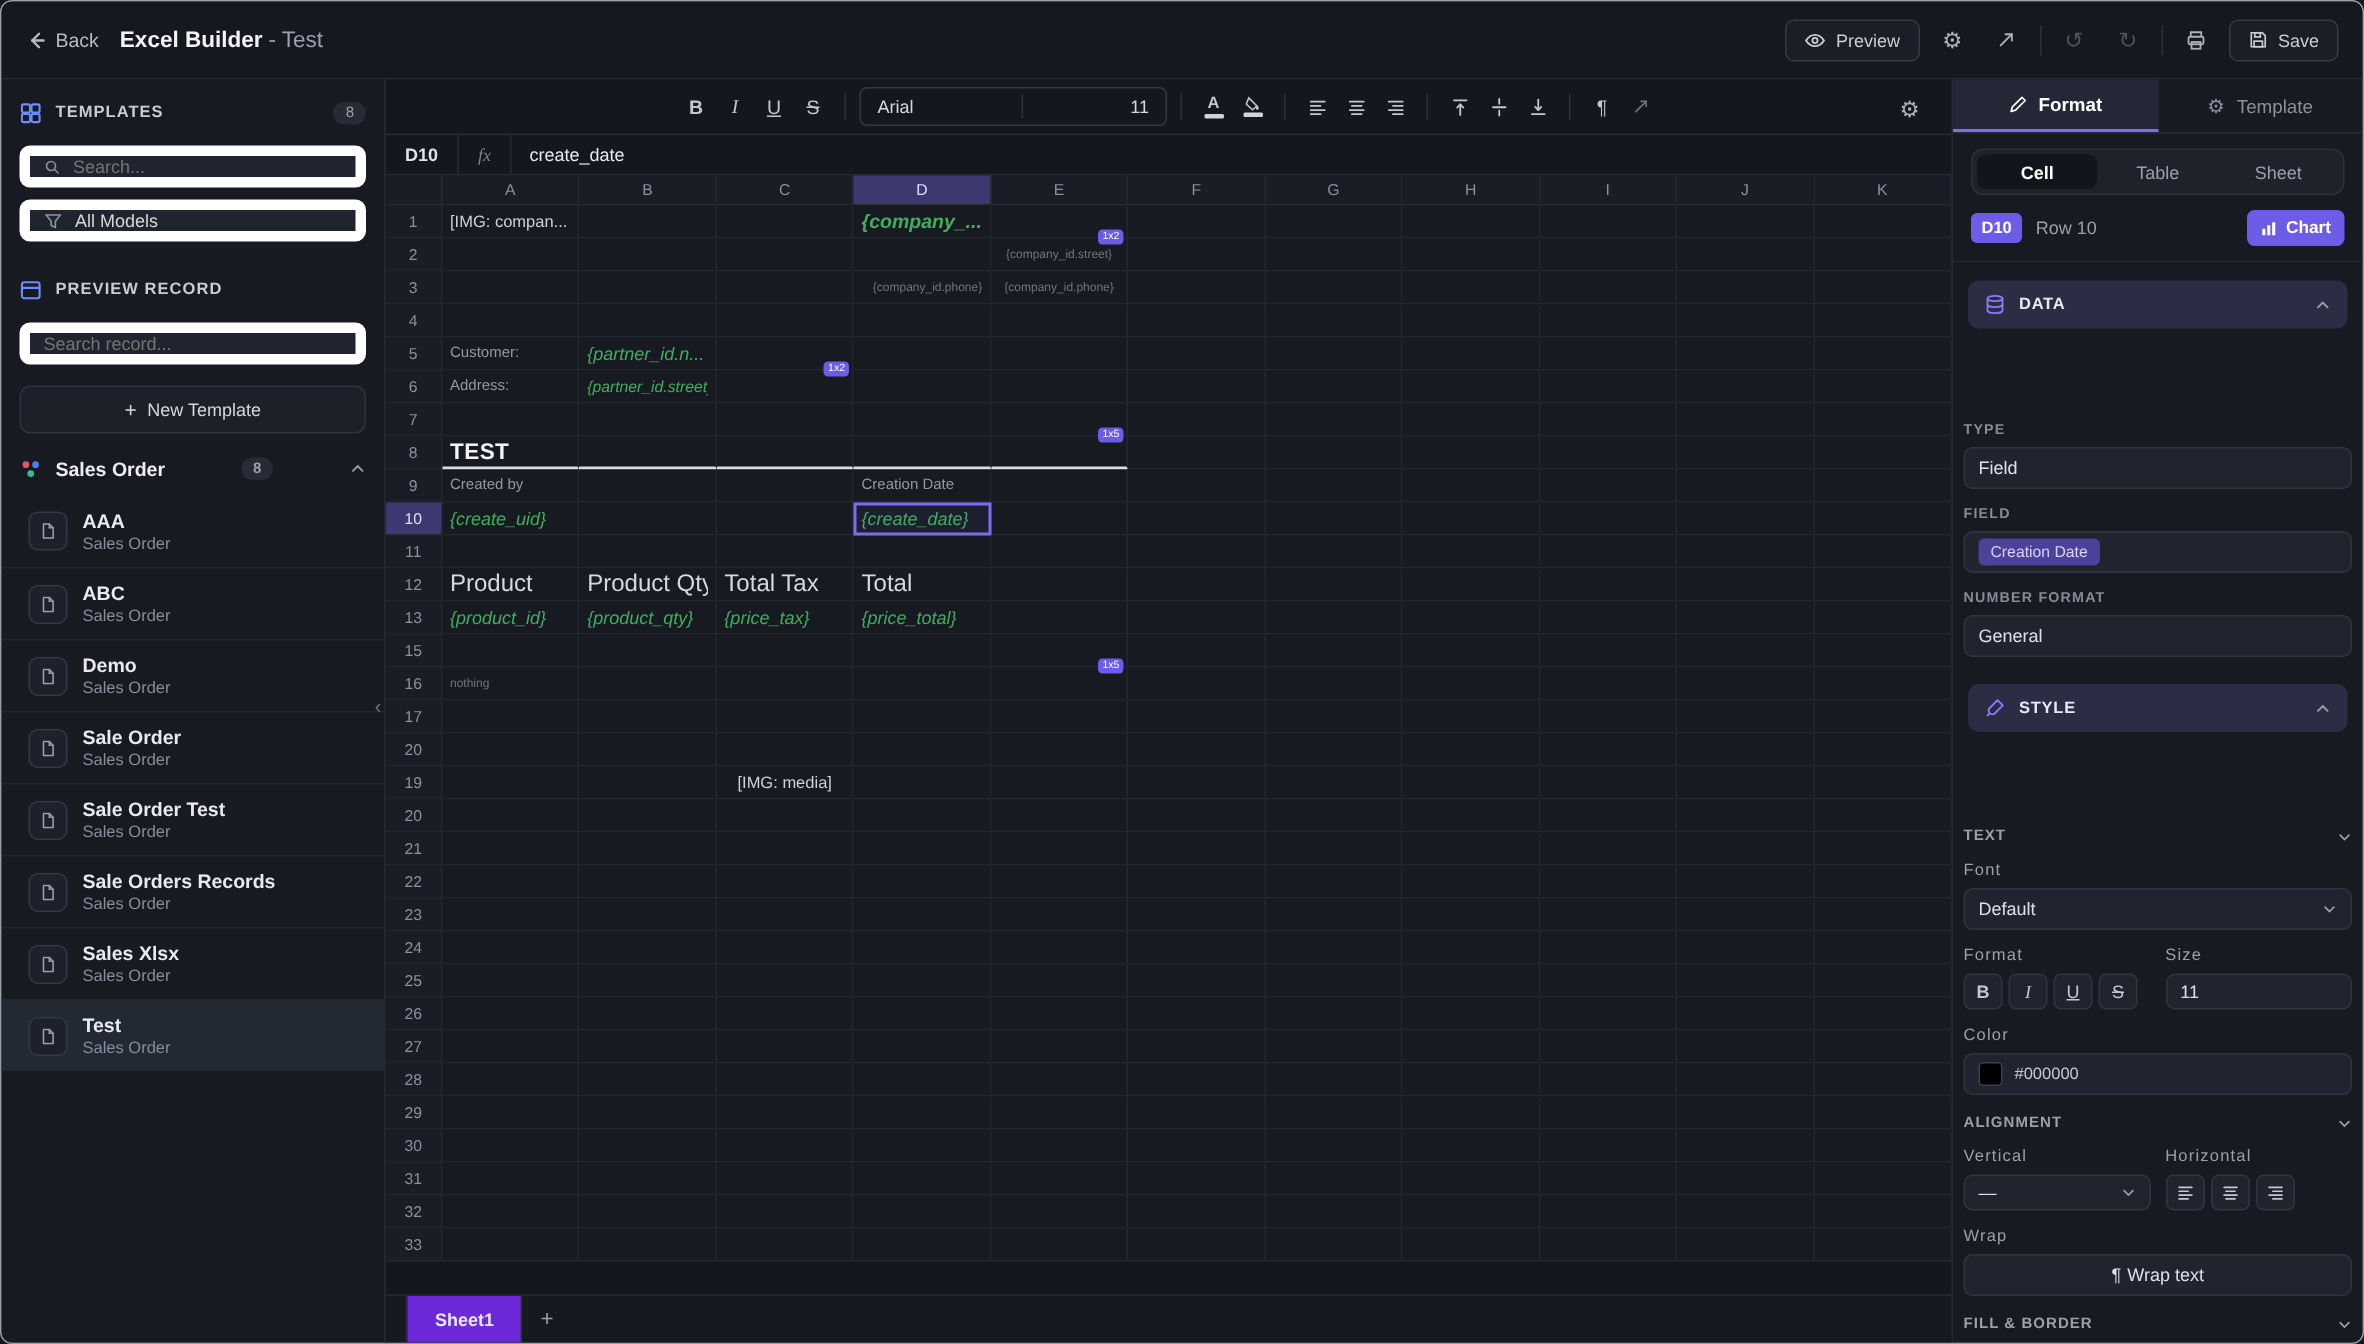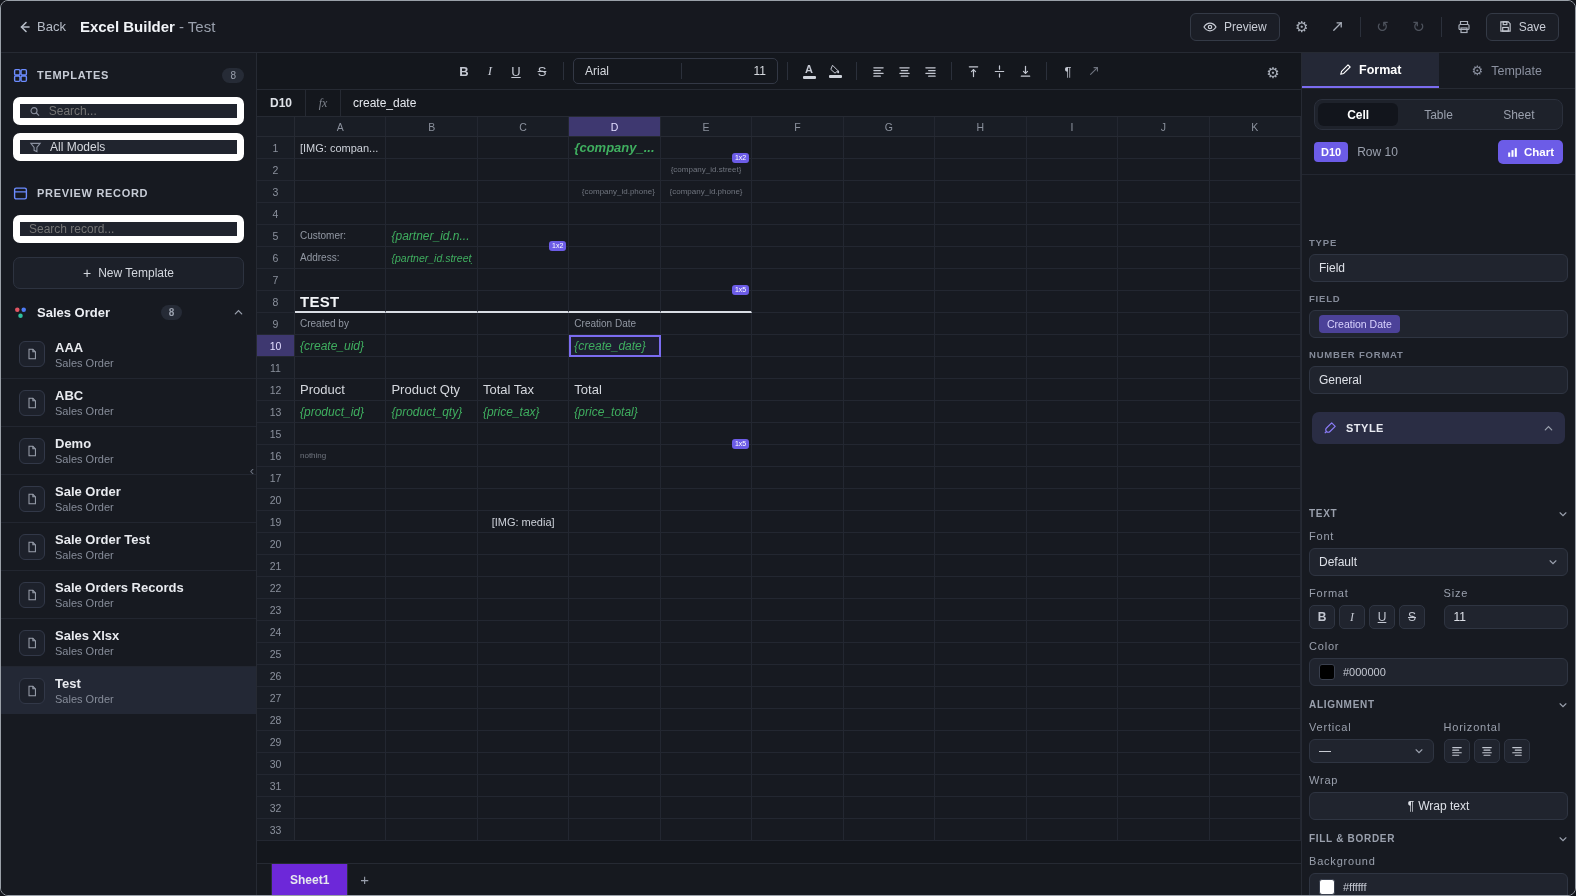--- a/index.html
+++ b/index.html
@@ -93,21 +93,21 @@
     display:flex; align-items:center; padding:0 5px; position:relative; background:#171a21; cursor:cell; }
   .cell.selected { outline:2px solid #7b6cf0; outline-offset:-2px; background:rgba(123,108,240,.09); z-index:2; }
   .cell.bottom-line { border-bottom:2px solid #d9dde4; }
   .cell span { white-space:nowrap; overflow:hidden; }
   .c-img { color:#cdd1d9; font-size:11px; }
   .c-field { color:var(--field-green); font-style:italic; font-size:12px; }
   .c-field-lg { font-weight:700; font-size:13px; }
   .c-field-sm { font-size:10.5px; }
   .c-tiny { color:#70757f; font-size:8px; }
   .c-label { color:#9298a3; font-size:10px; }
-  .c-text { color:#d5d8de; font-size:13px; }
+  .c-text { color:#d5d8de; font-size:16px; }
   .c-bold { color:#eceef2; font-weight:700; font-size:12px; }
   .c-title { color:#f2f4f7; font-weight:700; font-size:15px; letter-spacing:.3px; }
   .merge-badge { position:absolute; top:-6px; right:2px; background:var(--accent); color:#fff;
     font-size:7px; font-style:normal; padding:1px 3px; border-radius:3px; z-index:3; line-height:8px; }
   
   .sheet-tabs { height:32px; flex:0 0 32px; border-top:1px solid #262a33; display:flex; align-items:center;
     padding:0 14px; gap:12px; background:#16191f; }
   .sheet-tab { height:31px; display:flex; align-items:center; padding:0 18px; font-size:12px; font-weight:600;
     color:#e5e8ee; background:#6d28d9; border-left:1px solid #2b303b; border-right:1px solid #2b303b; cursor:pointer; }
   .add-sheet { color:#9aa0ad; font-size:15px; cursor:pointer; }
@@ -1008,20 +1008,31 @@
             <rect x="1.5" y="7" width="2.6" height="5.5"></rect>
             <rect x="5.7" y="4" width="2.6" height="8.5"></rect>
             <rect x="9.9" y="1.5" width="2.6" height="11"></rect>
           </svg>
         <span>Chart</span>
       </div>
     </div>
 
     <div class="panel-scroll">
 
+      <div class="section-header">
+        <svg width="14" height="14" viewBox="0 0 14 14" fill="none" stroke="#8b7cf8" stroke-width="1.2">
+            <ellipse cx="7" cy="3" rx="5" ry="1.8"></ellipse>
+            <path d="M2 3v8c0 1 2.2 1.8 5 1.8s5-.8 5-1.8V3"></path>
+            <path d="M2 7c0 1 2.2 1.8 5 1.8S12 8 12 7"></path>
+          </svg>
+        <span class="section-title">DATA</span>
+        <svg class="sh-chev" width="11" height="11" viewBox="0 0 12 12" fill="none" stroke="currentColor" stroke-width="1.4" stroke-linecap="round">
+            <path d="M2.5 7.5 6 4l3.5 3.5"></path>
+          </svg>
+      </div>
       <div class="section-body">
         <div class="f-label">TYPE</div>
         <div class="f-input">
           <input value="Field" style="">
         </div>
         <div class="f-label">FIELD</div>
         <div class="f-input">
           <span class="chip">Creation Date</span>
         </div>
         <div class="f-label">NUMBER FORMAT</div>

